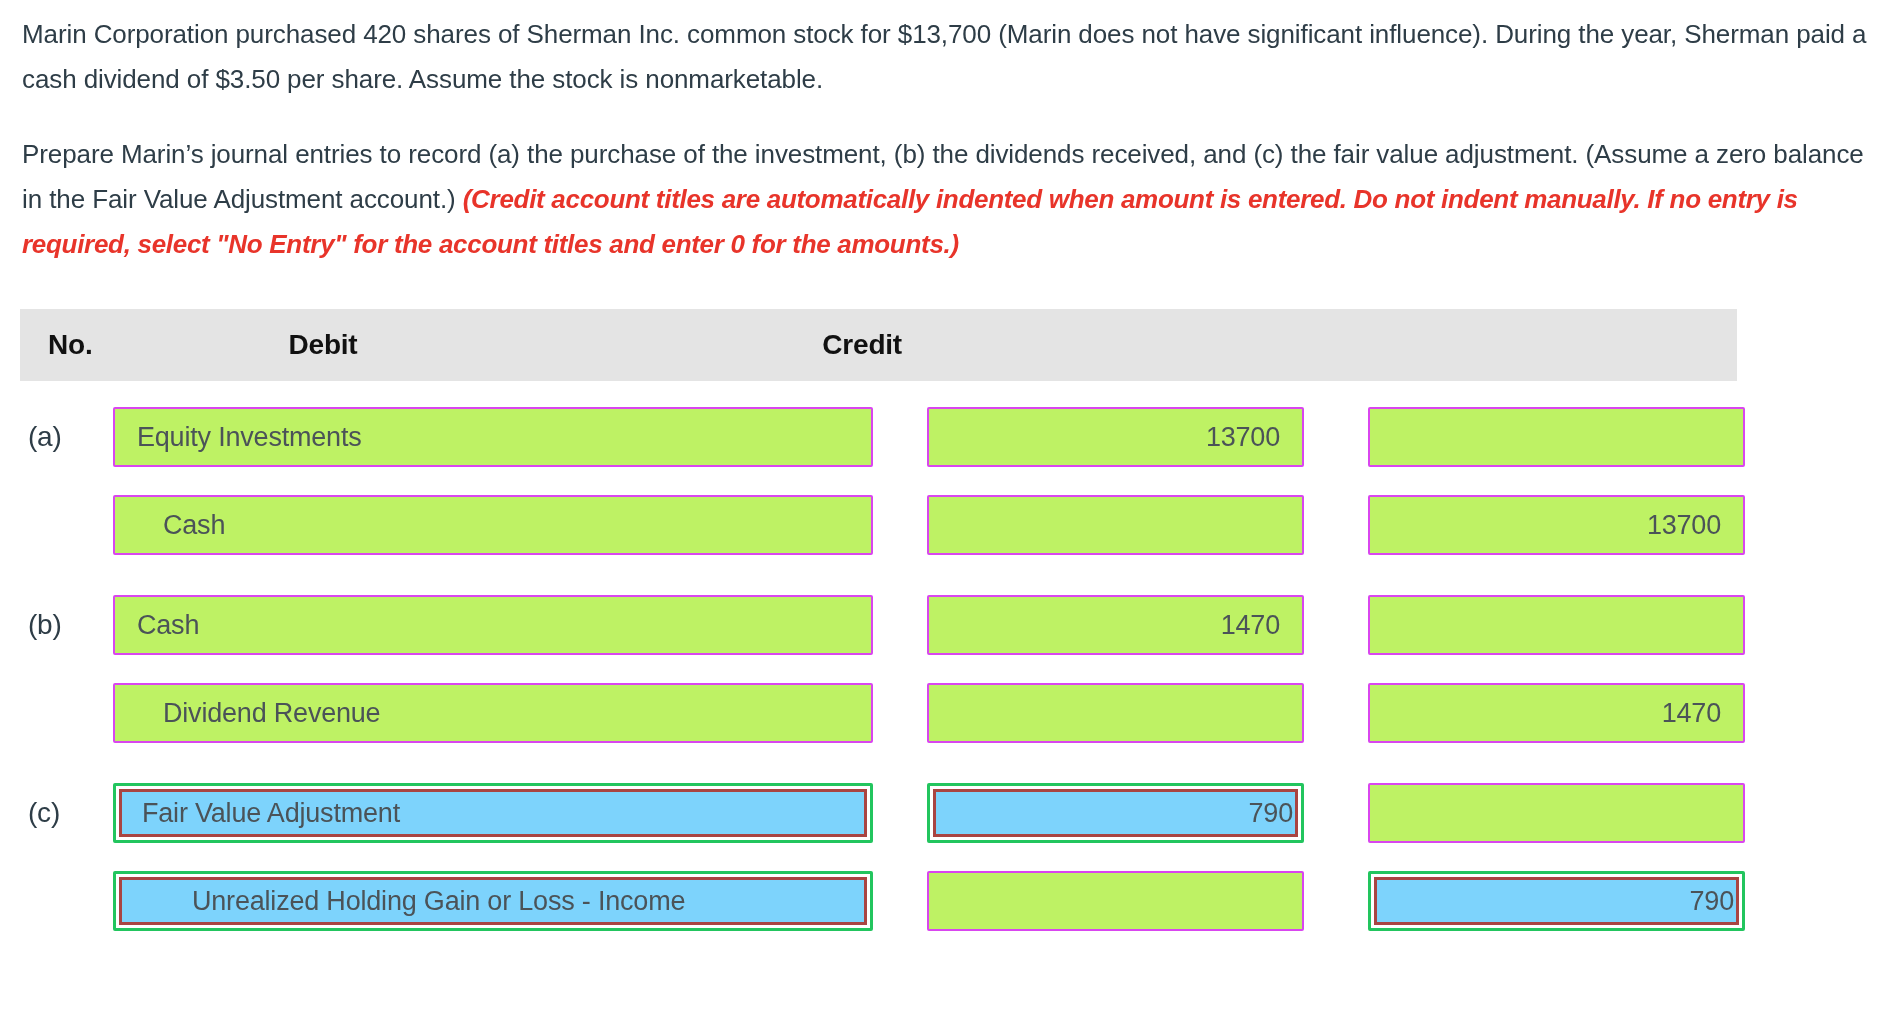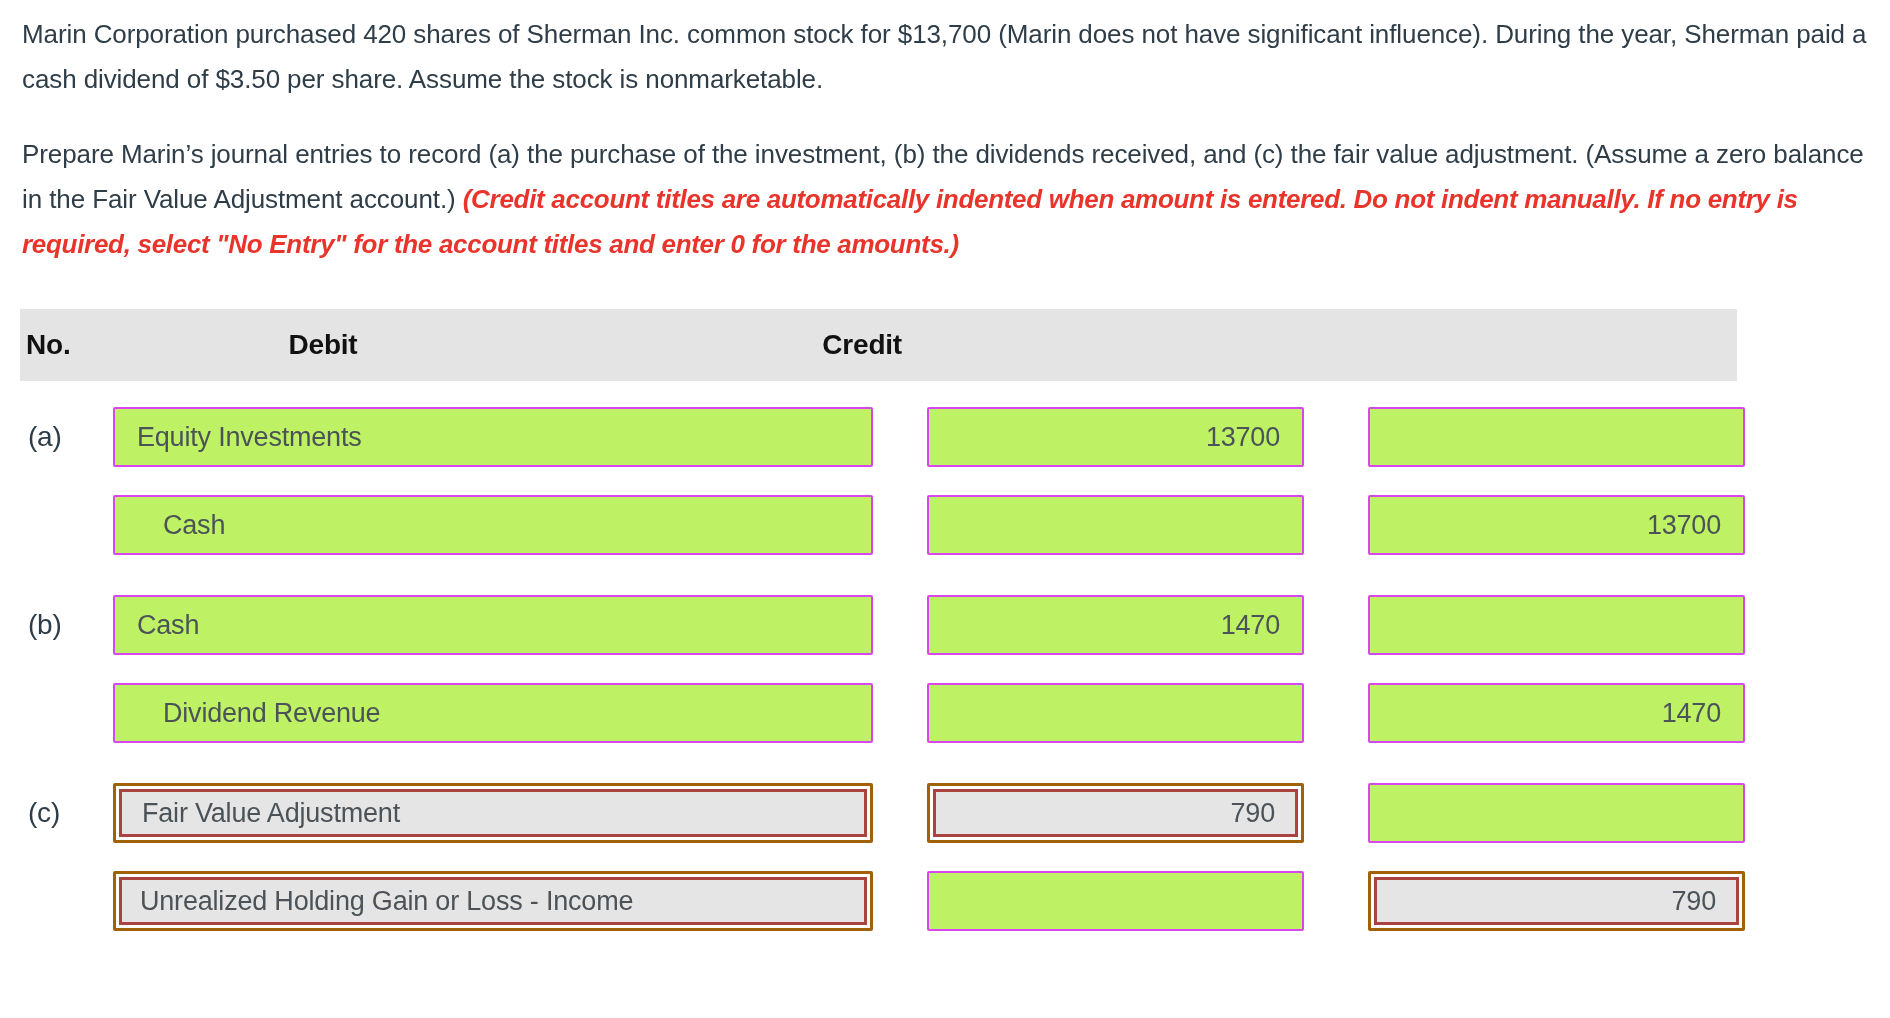--- a/index.html
+++ b/index.html
@@ -60,21 +60,21 @@
     box-sizing: border-box;
     display: flex;
     align-items: center;
   }
   .th {
     font-size: 28px;
     font-weight: bold;
     color: #111111;
     letter-spacing: -0.2px;
   }
-  .th-no      { width: 88px; padding-left: 6px; box-sizing: border-box; }
+  .th-no      { width: 88px; padding-left: 28px; box-sizing: border-box; }
   .th-account { width: 835px; }
   .th-debit   { width: 430px; text-align: center; }
   .th-credit  { width: 364px; text-align: right; }
 
   .rows { margin-top: 0; }
 
   .jrow {
     display: flex;
     align-items: center;
     height: 88px;
@@ -115,27 +115,27 @@
     padding-left: 48px;
   }
   .box.amount {
     width: 377px;
     justify-content: flex-end;
     padding-right: 22px;
   }
 
   
   .box.err {
-    background: #e5e5e5;
-    border: 3px solid #a16207;
+    background: #7dd3fc;
+    border: 3px solid #22c55e;
     box-shadow: inset 0 0 0 3px #ffffff, inset 0 0 0 6px #a94442;
   }
   .box.account.err        { padding-left: 26px; }
-  .box.account.err.indent { padding-left: 24px; }
-  .box.amount.err         { padding-right: 26px; }
+  .box.account.err.indent { padding-left: 76px; }
+  .box.amount.err         { padding-right: 8px; }
 </style>
 </head>
 <body>
 
 <div class="page">
 
   <div class="prompt">
     <p class="para">Marin Corporation purchased 420 shares of Sherman Inc. common stock for $13,700 (Marin does not have significant influence). During the year, Sherman paid a cash dividend of $3.50 per share. Assume the stock is nonmarketable.</p>
     <p class="para"><span>Prepare Marin’s journal entries to record (a) the purchase of the investment, (b) the dividends received, and (c) the fair value adjustment. (Assume a zero balance in the Fair Value Adjustment account.) </span><span class="hint">(Credit account titles are automatically indented when amount is entered. Do not indent manually. If no entry is required, select "No Entry" for the account titles and enter 0 for the amounts.)</span></p>
   </div>

